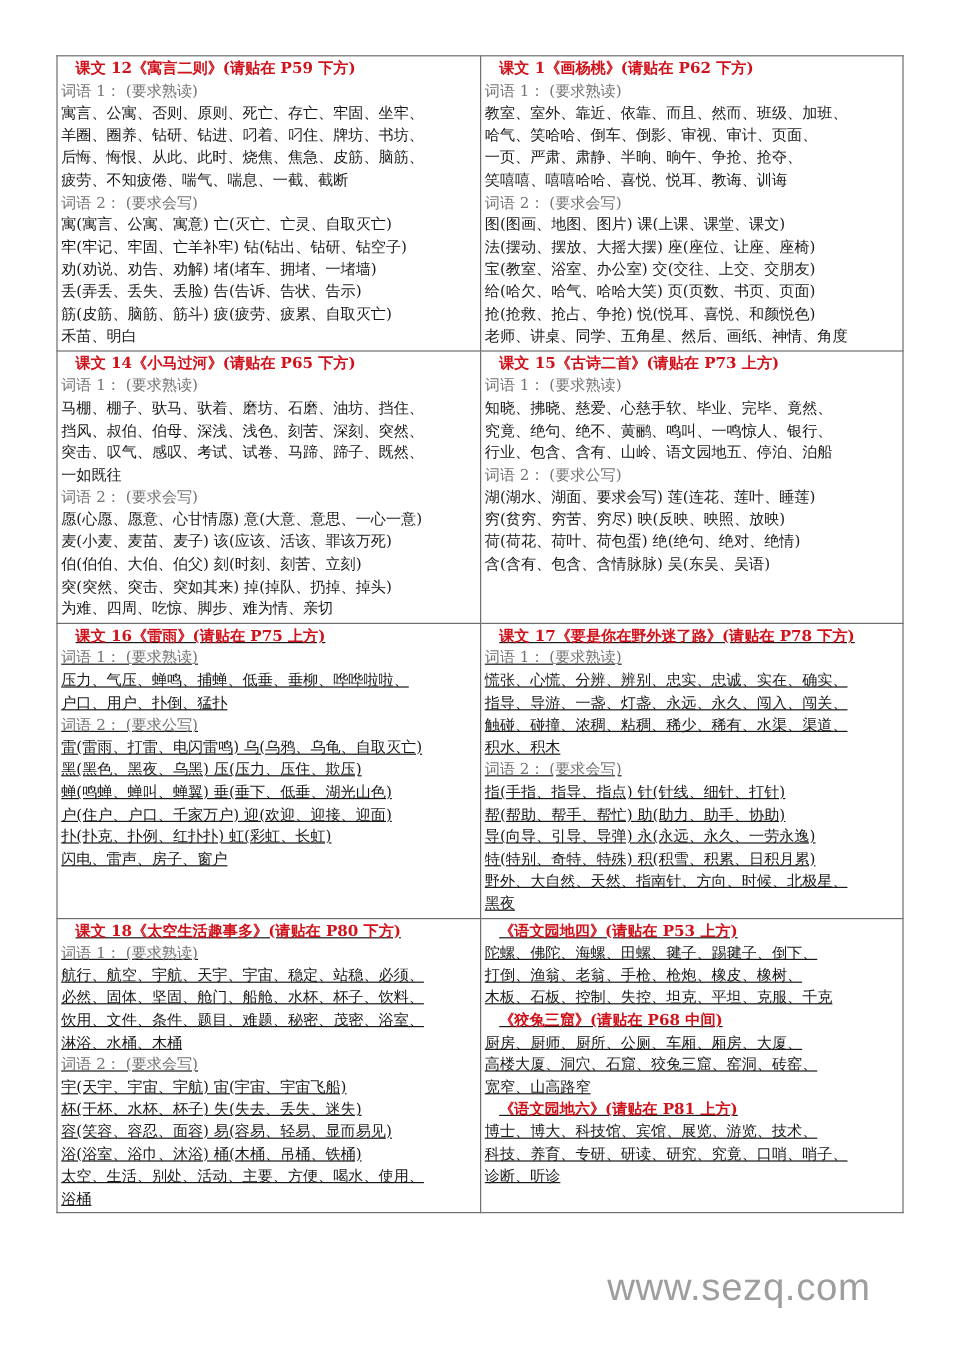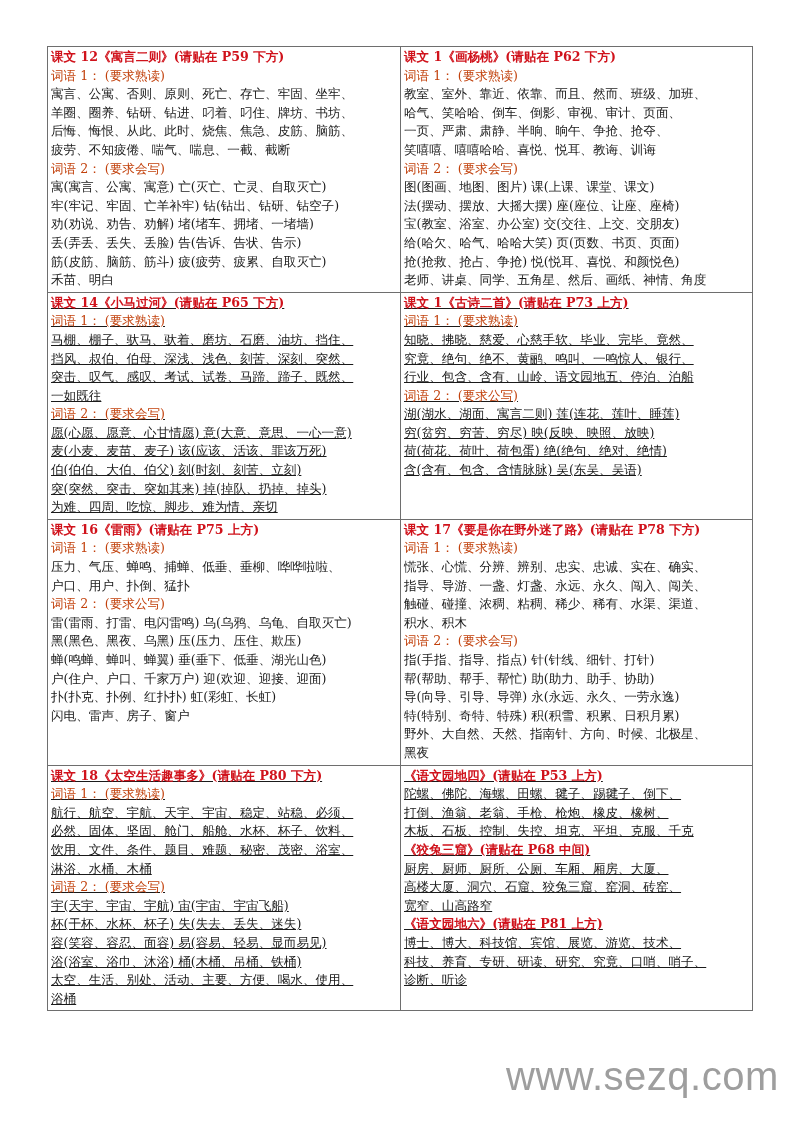--- a/index.html
+++ b/index.html
@@ -5,28 +5,28 @@
   html, body { margin: 0; padding: 0; background: #ffffff; }
   body { width: 800px; height: 1131px; position: relative; overflow: hidden;
          font-family: "DejaVu Serif", "Liberation Serif", serif; }
   .sheet { position: absolute; left: 47px; top: 46px; width: 705px; }
   table.vocab { border-collapse: collapse; width: 705px; table-layout: fixed; }
   table.vocab td { border: 1px solid #6e6e6e; vertical-align: top; padding: 1px 3px 2px 3px;
                    font-size: 12.6px; line-height: 18.6px; color: #1a1a1a; }
   table.vocab col.c1 { width: 353px; }
   table.vocab col.c2 { width: 352px; }
   tr.r1 td { height: 240px; }
-  tr.r2 td { height: 219px; text-decoration: underline; }
-  tr.r3 td { height: 235px; }
+  tr.r2 td { height: 219px; }
+  tr.r3 td { height: 235px; text-decoration: underline; }
   tr.r4 td { height: 234px; text-decoration: underline; }
-  .lesson-title { color: #d0121b; font-weight: bold; white-space: nowrap; }
-  .section-label { color: #c2410c; white-space: nowrap; }
+  .lesson-title { color: #d0121b; font-weight: bold; white-space: nowrap; margin-left: 12px; }
+  .section-label { color: #737373; white-space: nowrap; }
   .line { white-space: nowrap; }
   .watermark { position: absolute; left: 506px; top: 1054px; font-family: "Liberation Sans", "DejaVu Sans", sans-serif;
-               font-size: 40px; color: #9e9e9e; letter-spacing: 0.5px; }
+               font-size: 32px; color: #9e9e9e; letter-spacing: 0.5px; }
 </style>
 </head>
 <body>
 
 <div class="sheet">
   <table class="vocab">
     <colgroup>
         <col class="c1">
         <col class="c2">
       </colgroup>
@@ -72,27 +72,27 @@
             <div class="line">突击、叹气、感叹、考试、试卷、马蹄、蹄子、既然、</div>
             <div class="line">一如既往</div>
             <div class="section-label">词语 2：  (要求会写)</div>
             <div class="line">愿(心愿、愿意、心甘情愿) 意(大意、意思、一心一意)</div>
             <div class="line">麦(小麦、麦苗、麦子) 该(应该、活该、罪该万死)</div>
             <div class="line">伯(伯伯、大伯、伯父) 刻(时刻、刻苦、立刻)</div>
             <div class="line">突(突然、突击、突如其来) 掉(掉队、扔掉、掉头)</div>
             <div class="line">为难、四周、吃惊、脚步、难为情、亲切</div>
           </td>
         <td>
-            <div class="lesson-title">课文 1《古诗二首》(请贴在 P73 上方)</div>
+            <div class="lesson-title">课文 15《古诗二首》(请贴在 P73 上方)</div>
             <div class="section-label">词语 1：  (要求熟读)</div>
             <div class="line">知晓、拂晓、慈爱、心慈手软、毕业、完毕、竟然、</div>
             <div class="line">究竟、绝句、绝不、黄鹂、鸣叫、一鸣惊人、银行、</div>
             <div class="line">行业、包含、含有、山岭、语文园地五、停泊、泊船</div>
             <div class="section-label">词语 2：  (要求公写)</div>
-            <div class="line">湖(湖水、湖面、寓言二则) 莲(连花、莲叶、睡莲)</div>
+            <div class="line">湖(湖水、湖面、要求会写) 莲(连花、莲叶、睡莲)</div>
             <div class="line">穷(贫穷、穷苦、穷尽) 映(反映、映照、放映)</div>
             <div class="line">荷(荷花、荷叶、荷包蛋) 绝(绝句、绝对、绝情)</div>
             <div class="line">含(含有、包含、含情脉脉) 吴(东吴、吴语)</div>
           </td>
       </tr>
       <tr class="r3">
         <td>
             <div class="lesson-title">课文 16《雷雨》(请贴在 P75 上方)</div>
             <div class="section-label">词语 1：  (要求熟读)</div>
             <div class="line">压力、气压、蝉鸣、捕蝉、低垂、垂柳、哗哗啦啦、</div>

